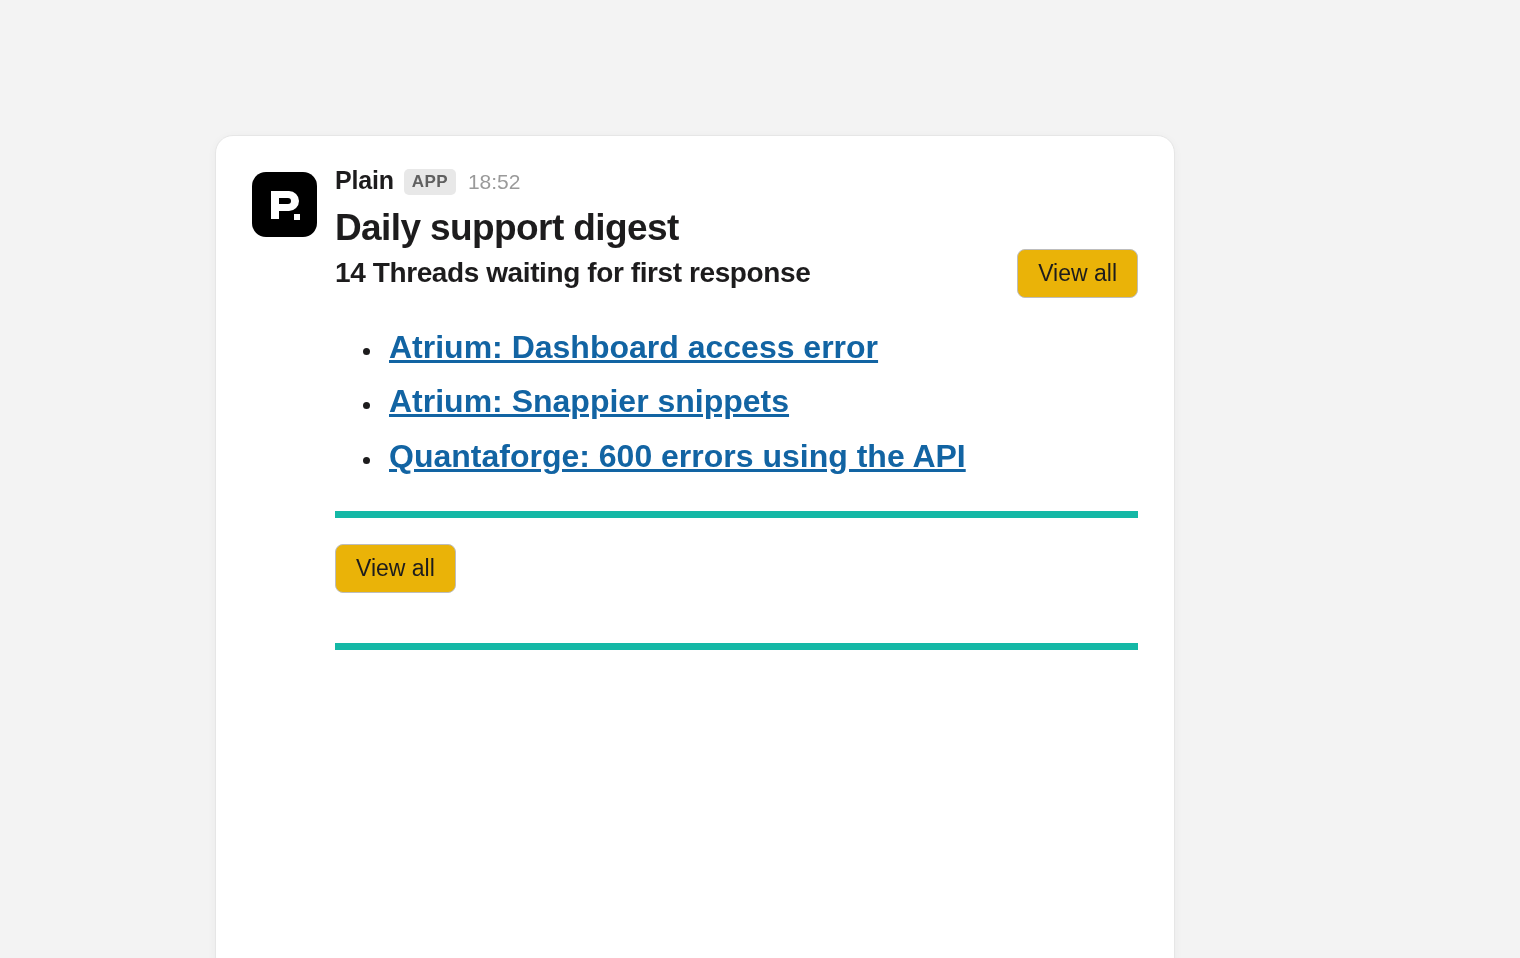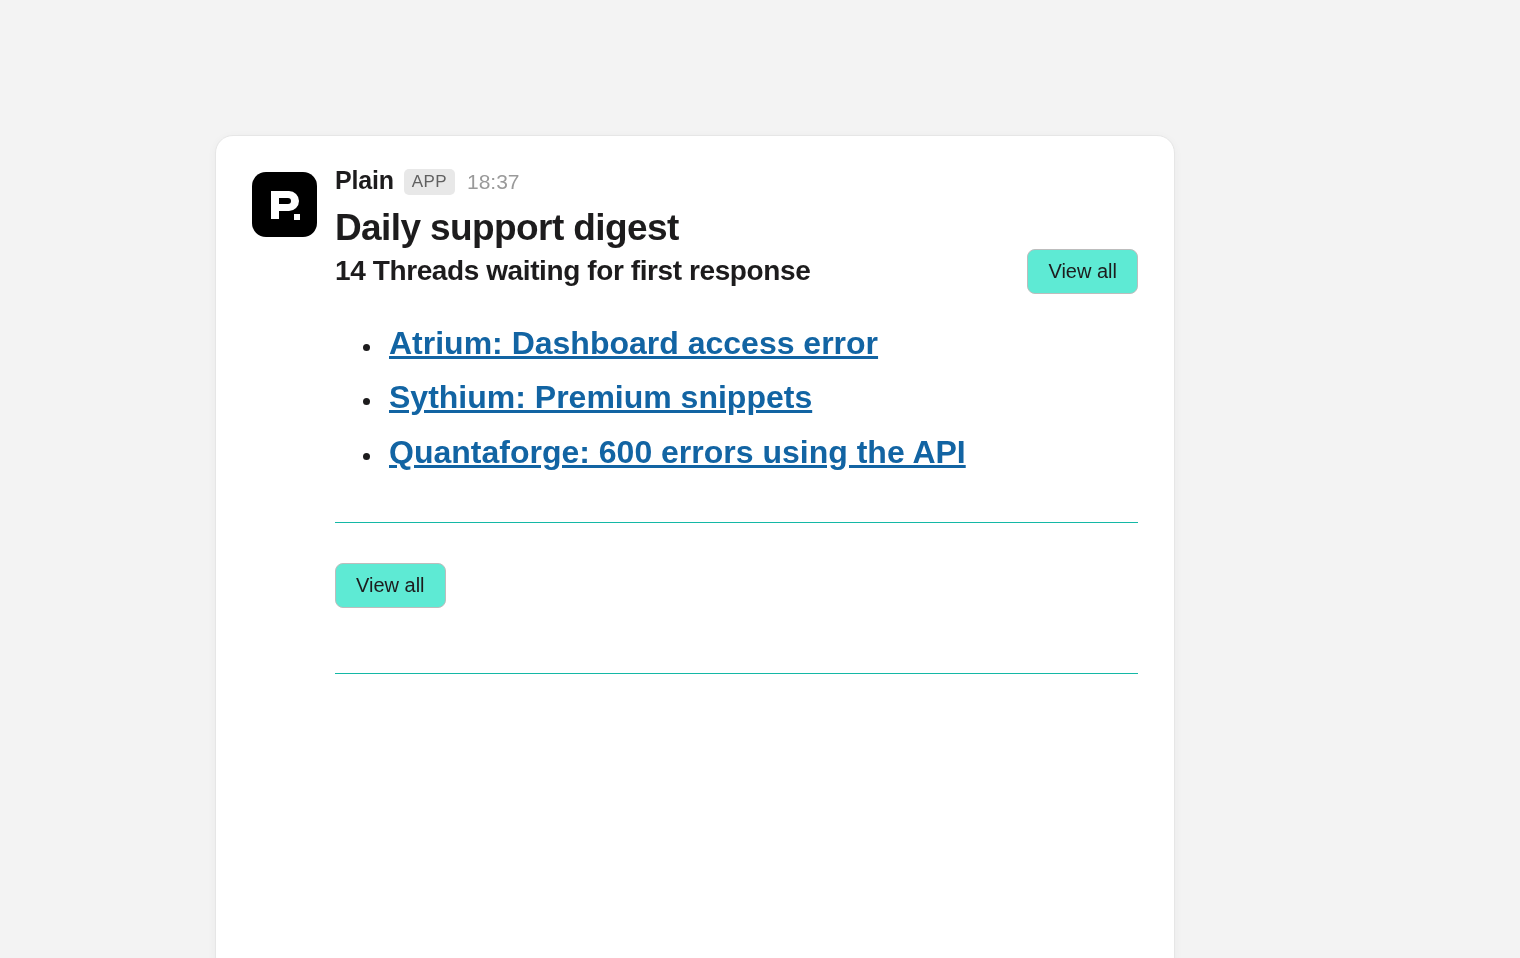--- a/index.html
+++ b/index.html
@@ -54,62 +54,62 @@
   }
   .sender-name {
     font-weight: 800;
     font-size: 25px;
     letter-spacing: -0.2px;
   }
   .app-badge {
     background: #e8e8e8;
     color: #606060;
     font-size: 17px;
-    font-weight: 400;
+    font-weight: 700;
     padding: 3px 8px;
     border-radius: 5px;
     letter-spacing: 0.4px;
     position: relative;
     top: -2px;
   }
   .timestamp {
     color: #9a9a9a;
     font-size: 21px;
     font-weight: 400;
     margin-left: 2px;
   }
   .digest-title {
     font-weight: 800;
     font-size: 37px;
     letter-spacing: -0.6px;
   }
   .section {
-    padding-bottom: 43px;
-    border-bottom: 1px solid #14b8a6;
-    margin-bottom: 40px;
+    padding-bottom: 28px;
+    border-bottom: 7px solid #14b8a6;
+    margin-bottom: 26px;
   }
   .section-header {
     display: flex;
     align-items: center;
     justify-content: space-between;
     margin-bottom: 22px;
     gap: 16px;
   }
   .section-title {
     font-weight: 700;
     font-size: 28px;
     letter-spacing: -0.4px;
     line-height: 1.3;
   }
   .view-all-btn {
     border: 1.5px solid #bdbdbd;
-    background: #5eead4;
+    background: #eab308;
     border-radius: 8px;
     padding: 10px 20px;
-    font-size: 20px;
+    font-size: 23px;
     font-weight: 500;
     cursor: pointer;
     color: #1d1c1d;
     white-space: nowrap;
     font-family: inherit;
   }
   ul.threads {
     list-style: disc;
     padding-left: 48px;
     margin: 0;
@@ -139,32 +139,32 @@
       <div class="avatar">
         <svg viewBox="0 0 40 40">
           <path d="M6 6 H24 A10 10 0 0 1 24 26 H14 V34 H6 Z M14 13 V19 H23 A3 3 0 0 0 23 13 Z" fill="#ffffff"></path>
           <rect x="29" y="29" width="6" height="6" fill="#ffffff"></rect>
         </svg>
       </div>
       <div class="content">
         <div class="header-line">
           <span class="sender-name">Plain</span>
           <span class="app-badge">APP</span>
-          <span class="timestamp">18:37</span>
+          <span class="timestamp">18:52</span>
         </div>
         <div class="digest-title">Daily support digest</div>
 
         <div class="section">
           <div class="section-header">
             <div class="section-title">14 Threads waiting for first response</div>
             <button class="view-all-btn">View all</button>
           </div>
           <ul class="threads">
             <li><a class="thread-link">Atrium: Dashboard access error</a></li>
-            <li><a class="thread-link">Sythium: Premium snippets</a></li>
+            <li><a class="thread-link">Atrium: Snappier snippets</a></li>
             <li><a class="thread-link">Quantaforge: 600 errors using the API</a></li>
           </ul>
         </div>
 
         <div class="section">
           <div class="section-header">
             <button class="view-all-btn">View all</button>
           </div>
         </div>
 

